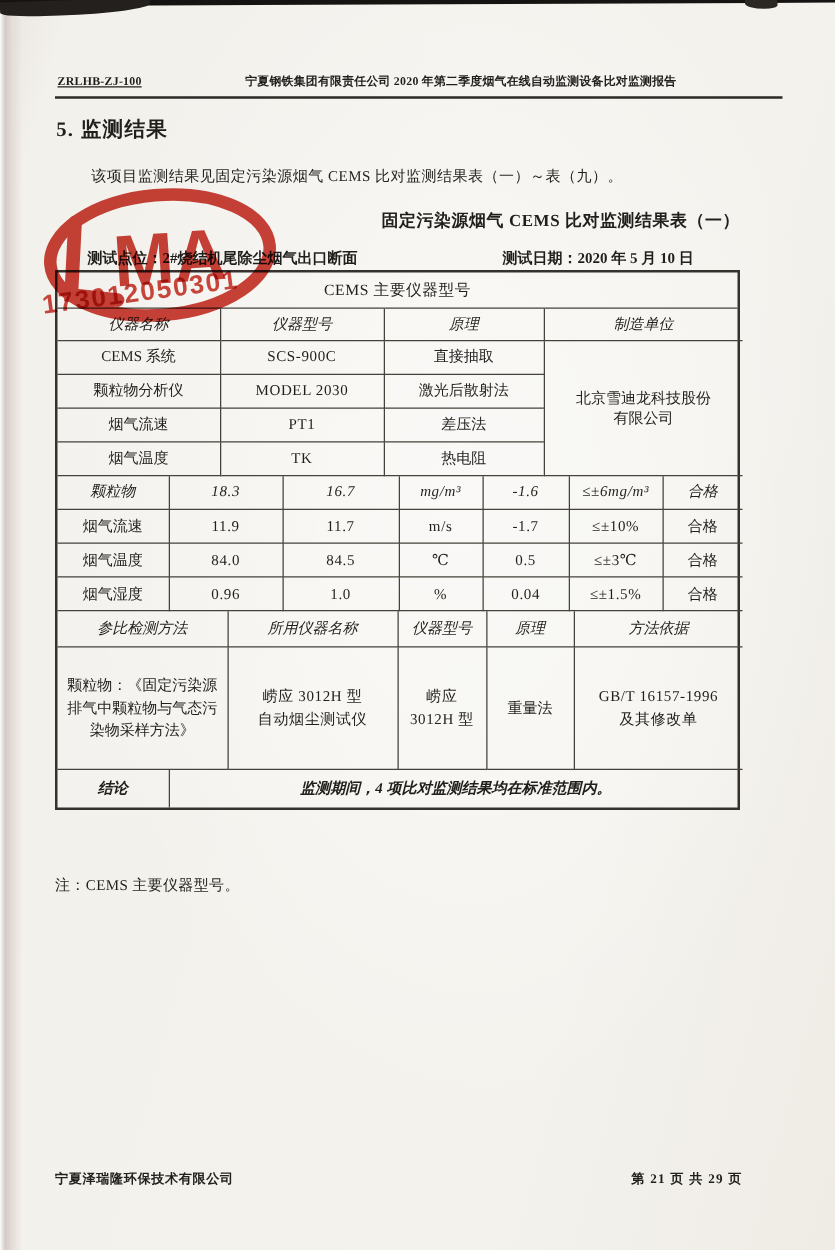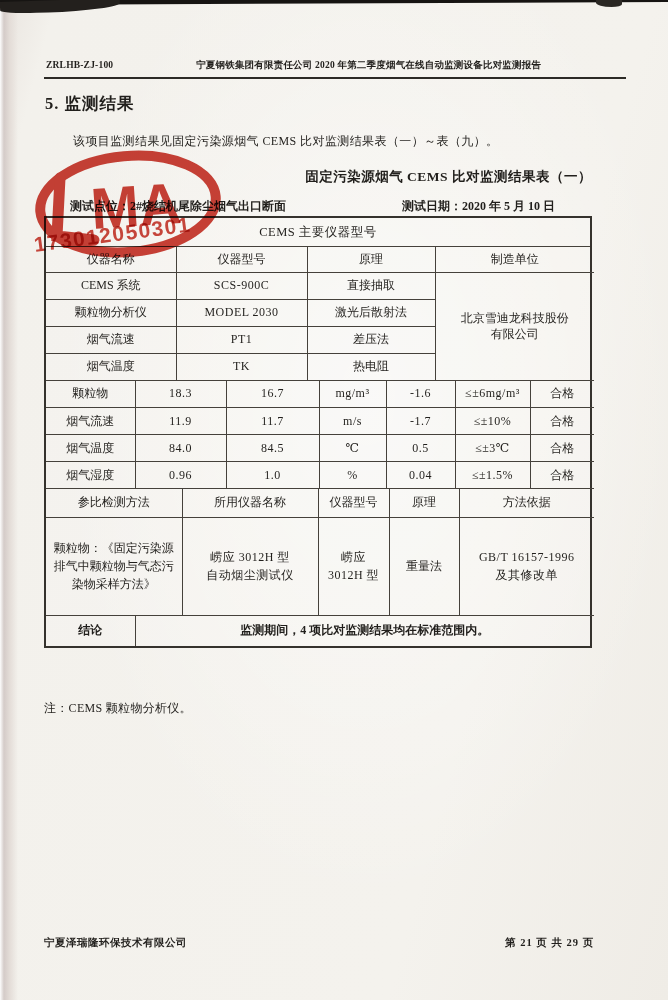--- a/index.html
+++ b/index.html
@@ -18,21 +18,21 @@
   .scan-corner { position:absolute; top:0; left:0; width:120px; height:12px;
     background:#23201d; border-radius:0 0 60% 30%; transform:rotate(-2deg); }
   .scan-mark { position:absolute; top:0; left:596px; width:26px; height:7px;
     background:#2b2824; border-radius:0 0 40% 60%; }
   .scan-left { position:absolute; top:0; left:0; width:18px; height:1000px;
     background:linear-gradient(to right,#fdfdfd 0%, #d4cbc8 22%, #e4ddd8 55%, rgba(244,242,237,0) 100%); }
 
   
   .hdr { position:absolute; top:59px; left:46px; width:578px; display:flex; align-items:baseline;
     font-size:9.5px; font-weight:700; letter-spacing:.2px; }
-  .hdr .code { white-space:nowrap; }
+  .hdr .code { white-space:nowrap;text-decoration:underline; }
   .hdr .title { flex:1; text-align:center; }
   .hdr-rule { position:absolute; top:77px; left:44px; width:582px; height:2px; background:#2c2a26; }
 
   .section-title { position:absolute; top:93px; left:45px; font-size:16.5px; font-weight:700; letter-spacing:1px; }
   .intro { position:absolute; top:133px; left:44px; width:584px; font-size:12px; text-indent:29px; letter-spacing:.4px; }
   .table-title { position:absolute; top:168px; left:44px; width:548px; text-align:right;
     font-size:13.5px; font-weight:700; letter-spacing:.5px; }
 
   .meta { position:absolute; top:198px; left:44px; width:548px; height:18px;
     font-size:12px; font-weight:700; }
@@ -42,21 +42,21 @@
   
   .tbl { position:absolute; top:216px; left:44px; width:548px; border:2px solid #35322d;
     background:rgba(255,255,255,.12); }
   .span-row { height:29px; display:flex; align-items:center; justify-content:center;
     font-size:12.5px; border-bottom:1px solid #45413b; letter-spacing:.5px; }
   table { border-collapse:collapse; width:548px; table-layout:fixed; }
   td { border:1px solid #45413b; text-align:center; vertical-align:middle;
     font-size:12px; padding:1px 2px; overflow:hidden; }
   tr > td:first-child { border-left:none; }
   tr > td:last-child { border-right:none; }
-  table tr:first-child > td { border-top:none; }
+  table tr:first-child > td { border-top:none;font-style:italic; }
   .pl { white-space:pre-line; line-height:1.35; }
   .hA td { height:25px; }
   .rA td { height:27px; }
   .hB td { height:42px; line-height:1.3; }
   .rB td { height:27px; }
   .hC td { height:28px;margin-left:32px; }
   .rC td { height:98px; line-height:1.5; }
   .concl td { height:30px; font-weight:600; border-bottom:none; }
   .num { letter-spacing:.5px; }
 
@@ -238,18 +238,18 @@
       <tbody>
           <tr class="concl">
         <td>结论</td>
         <td>监测期间，4 项比对监测结果均在标准范围内。</td>
       </tr>
     </tbody>
       </table>
 
   </div>
 
-  <div class="note">注：CEMS 颗粒物分析仪。</div>
+  <div class="note">注：CEMS 主要仪器型号。</div>
 
   <div class="footer-left">宁夏泽瑞隆环保技术有限公司</div>
   <div class="footer-right">第 21 页 共 29 页</div>
 
 </div>
 
 </body></html>

